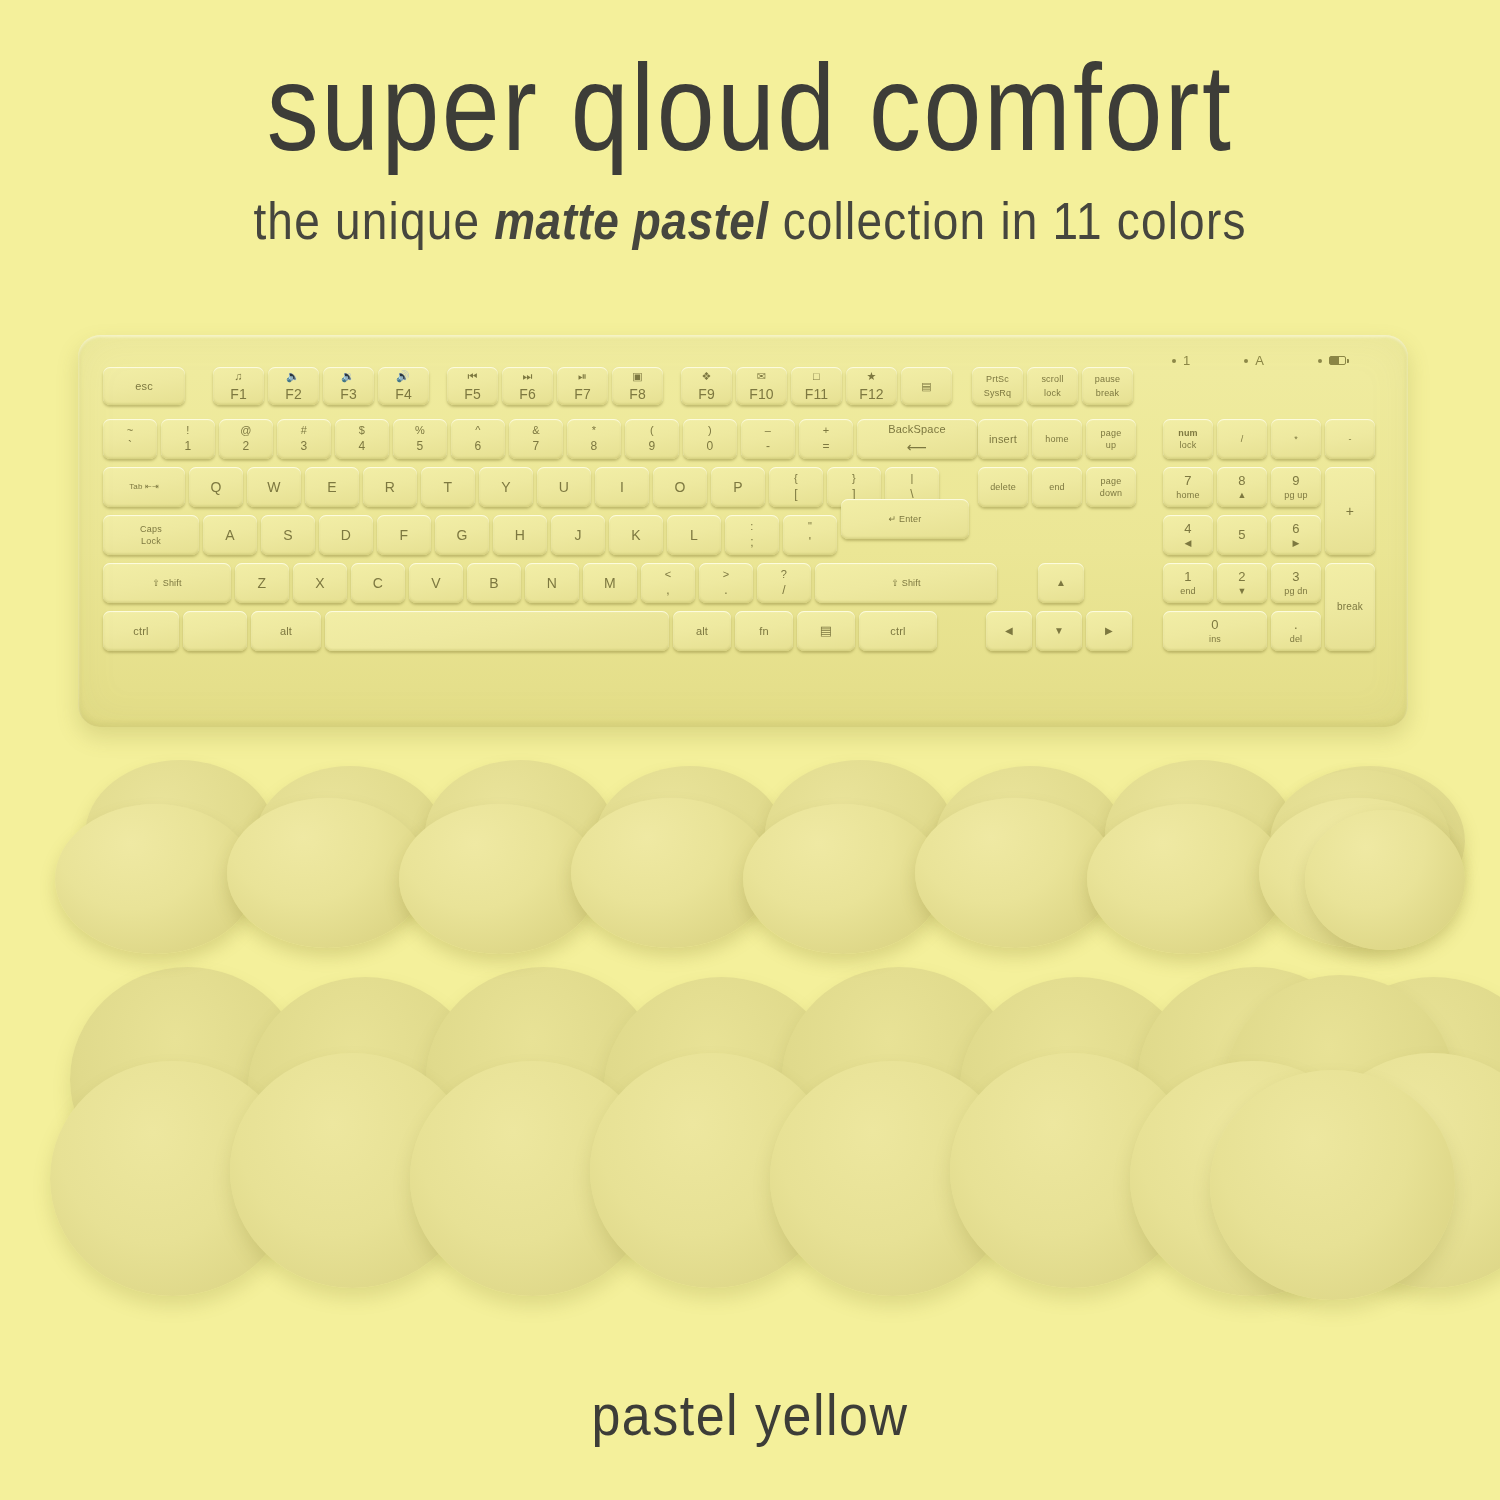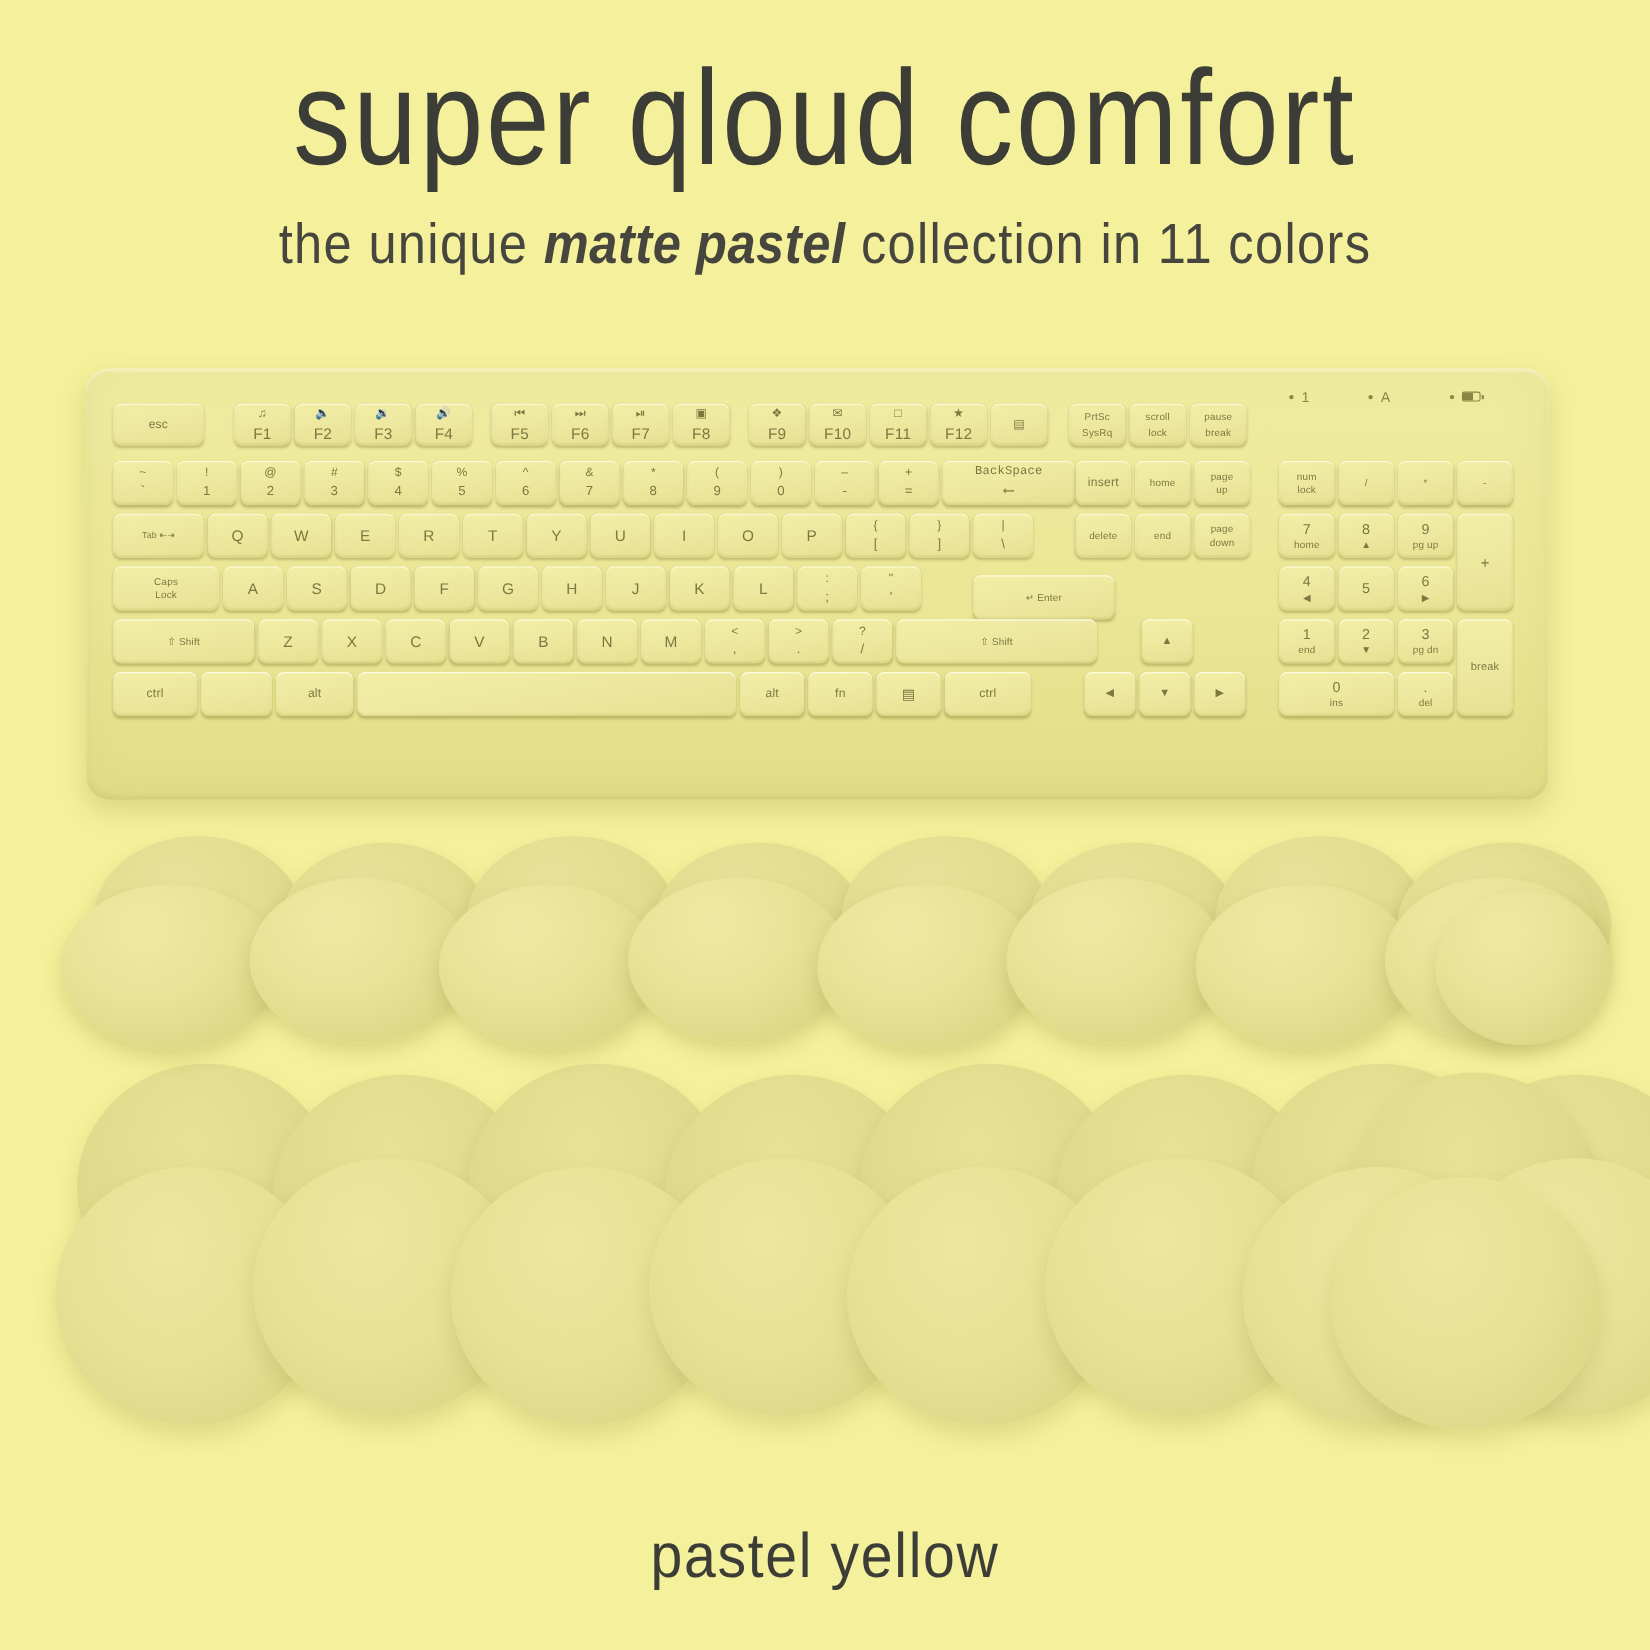--- a/index.html
+++ b/index.html
@@ -271,36 +271,36 @@
           <span class="bot">0</span>
         </div>
         <div class="key two" style="left: 663px; top: 84px; width: 54px; height: 40px;">
           <span class="top">–</span>
           <span class="bot">-</span>
         </div>
         <div class="key two" style="left: 721px; top: 84px; width: 54px; height: 40px;">
           <span class="top">+</span>
           <span class="bot">=</span>
         </div>
-        <div class="key two small" style="left: 779px; top: 84px; width: 120px; height: 40px; font-family: Liberation Mono, monospace;">
+        <div class="key two small" style="left: 779px; top: 84px; width: 120px; height: 40px;">
           <span class="top">BackSpace</span>
           <span class="bot" style="font-size: 14px;">⟵</span>
         </div>
         <div class="key tiny stack" style="left: 900px; top: 84px; width: 50px; height: 40px;">
           <span class="lbl" style="font-size: 11px;">insert</span>
         </div>
         <div class="key tiny stack" style="left: 954px; top: 84px; width: 50px; height: 40px;">
           <span class="lbl" style="font-size: 9px;">home</span>
         </div>
         <div class="key tiny stack" style="left: 1008px; top: 84px; width: 50px; height: 40px;">
           <span class="top" style="font-size: 9px;">page</span>
           <span class="bot" style="font-size: 9px;">up</span>
         </div>
         <div class="key tiny stack" style="left: 1085px; top: 84px; width: 50px; height: 40px;">
-          <span class="top" style="font-size: 9px;">num</span>
+          <span class="top" style="font-size: 9px; font-weight: bold;">num</span>
           <span class="bot" style="font-size: 9px;">lock</span>
         </div>
         <div class="key tiny stack" style="left: 1139px; top: 84px; width: 50px; height: 40px;">
           <span class="lbl" style="font-size: 9px;">/</span>
         </div>
         <div class="key tiny stack" style="left: 1193px; top: 84px; width: 50px; height: 40px;">
           <span class="lbl" style="font-size: 9px;">*</span>
         </div>
         <div class="key tiny stack" style="left: 1247px; top: 84px; width: 50px; height: 40px;">
           <span class="lbl" style="font-size: 9px;">-</span>
@@ -407,21 +407,21 @@
           <span class="lbl">L</span>
         </div>
         <div class="key two" style="left: 647px; top: 180px; width: 54px; height: 40px;">
           <span class="top">:</span>
           <span class="bot">;</span>
         </div>
         <div class="key two" style="left: 705px; top: 180px; width: 54px; height: 40px;">
           <span class="top">"</span>
           <span class="bot">'</span>
         </div>
-        <div class="key small" style="left: 763px; top: 188px; width: 128px; height: 40px; margin-left: 44px;">
+        <div class="key small" style="left: 763px; top: 164px; width: 128px; height: 40px;">
           <span class="lbl">↵ Enter</span>
         </div>
         <div class="key stack" style="left: 1085px; top: 180px; width: 50px; height: 40px;">
           <span class="top" style="font-size: 13px;">4</span>
           <span class="bot" style="font-size: 9px;">◀</span>
         </div>
         <div class="key stack" style="left: 1139px; top: 180px; width: 50px; height: 40px; font-size: 13px;">
           <span class="lbl">5</span>
         </div>
         <div class="key stack" style="left: 1193px; top: 180px; width: 50px; height: 40px;">

